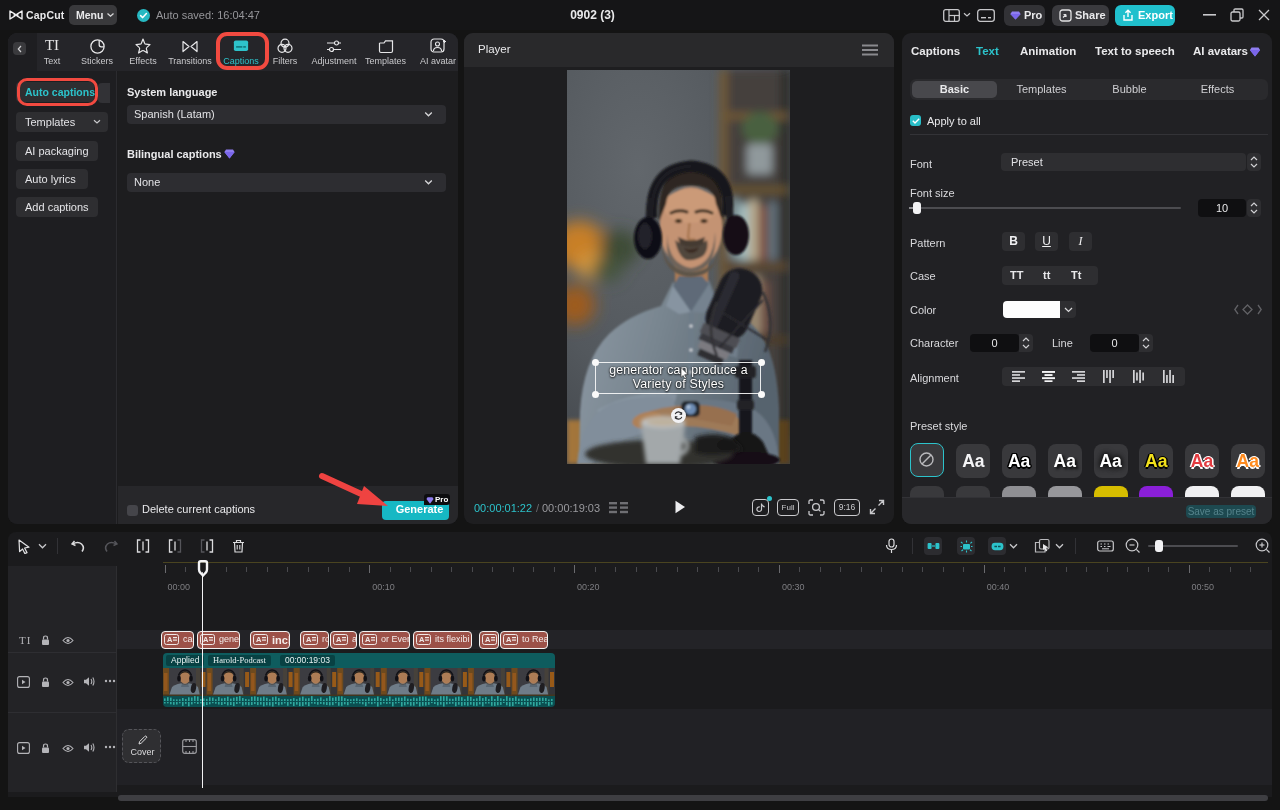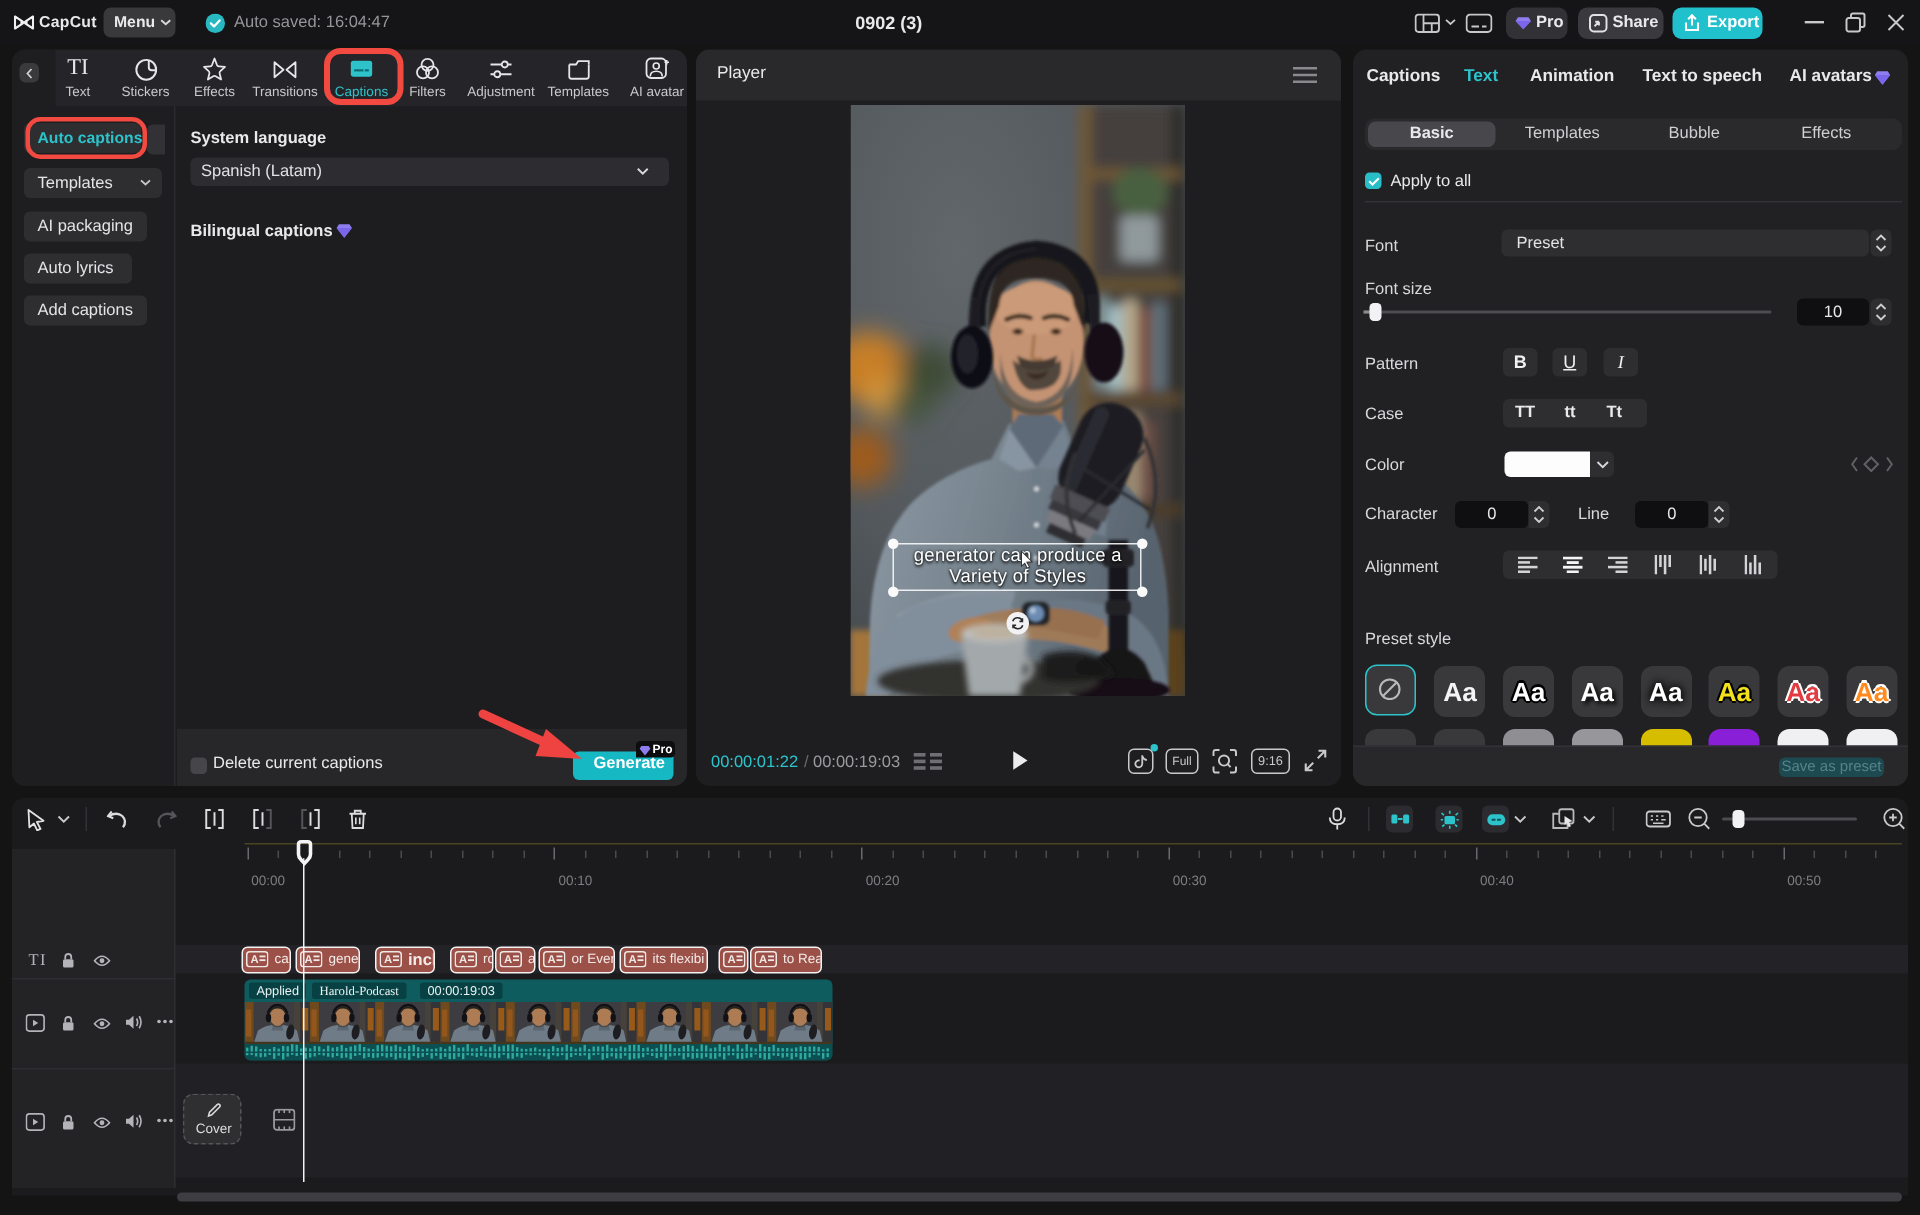--- a/index.html
+++ b/index.html
@@ -216,20 +216,25 @@
     <div class="drop" style="top:34px;">Spanish (Latam)
       <svg class="abs" style="left:297px;top:6px" width="9" height="7" viewBox="0 0 9 7">
             <path d="M1.2 1.5 L4.5 4.8 L7.8 1.5" stroke="#d8d8da" stroke-width="1.3" fill="none"></path>
           </svg>
     </div>
     <div class="abs txt" style="left:9px;top:77px;font-size:11px;font-weight:700">Bilingual captions</div>
     <svg class="abs" style="left:106px;top:78px" width="11" height="10" viewBox="0 0 11 10">
           <path d="M2 0.5 L9 0.5 L10.6 3 L5.5 9.5 L0.4 3 Z" fill="#8f7df0"></path>
           <path d="M0.4 3 L10.6 3 L5.5 9.5 Z" fill="#7a66ea"></path>
         </svg>
+    <div class="drop" style="top:102px;">None
+      <svg class="abs" style="left:297px;top:6px" width="9" height="7" viewBox="0 0 9 7">
+            <path d="M1.2 1.5 L4.5 4.8 L7.8 1.5" stroke="#d8d8da" stroke-width="1.3" fill="none"></path>
+          </svg>
+    </div>
   </div>
   <div id="lp-footer" class="abs">
     <div class="abs" style="left:9px;top:19px;width:11px;height:11px;background:#45454a;border-radius:3px;"></div>
     <div class="abs txt" style="left:24px;top:17px;font-size:11px;">Delete current captions</div>
     <div class="abs" style="left:264px;top:15px;width:67px;height:19px;background:#16b8c4;border-radius:4px;">
       <div class="abs" style="left:0;top:2px;width:75px;text-align:center;font-size:11px;font-weight:700;color:#fff">Generate</div>
     </div>
     <div class="abs" style="left:306px;top:8px;width:26px;height:11px;background:#0d0d0f;border-radius:3px 3px 3px 0;">
       <svg class="abs" style="left:2px;top:2.5px" width="8" height="7" viewBox="0 0 11 10">
             <path d="M2 0.5 L9 0.5 L10.6 3 L5.5 9.5 L0.4 3 Z" fill="#8f7df0"></path>

